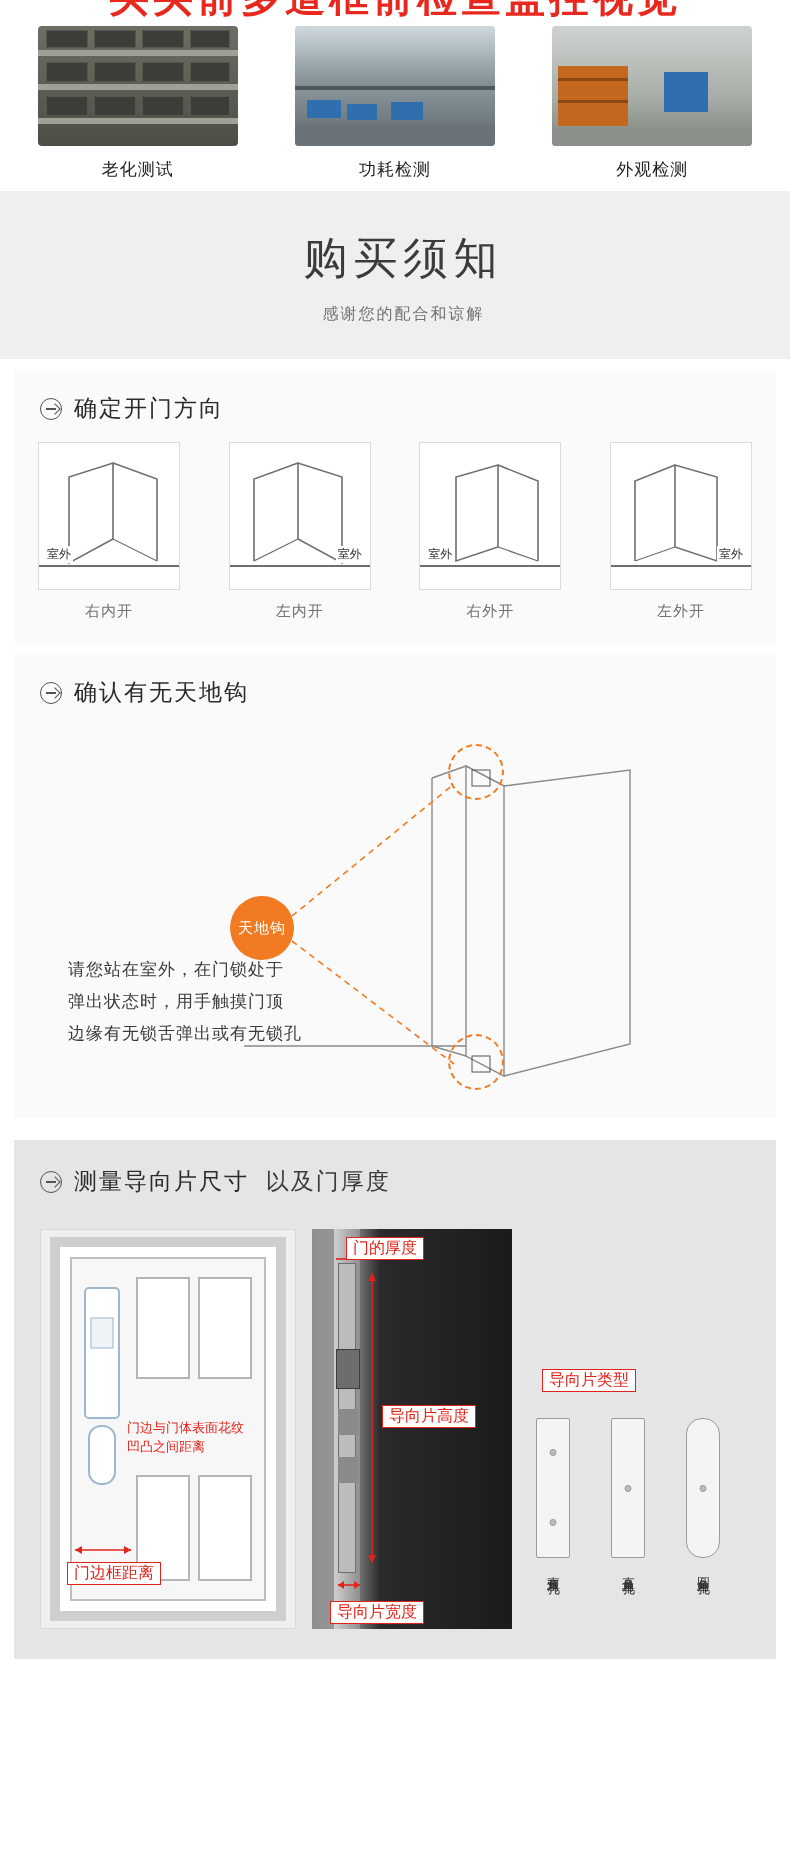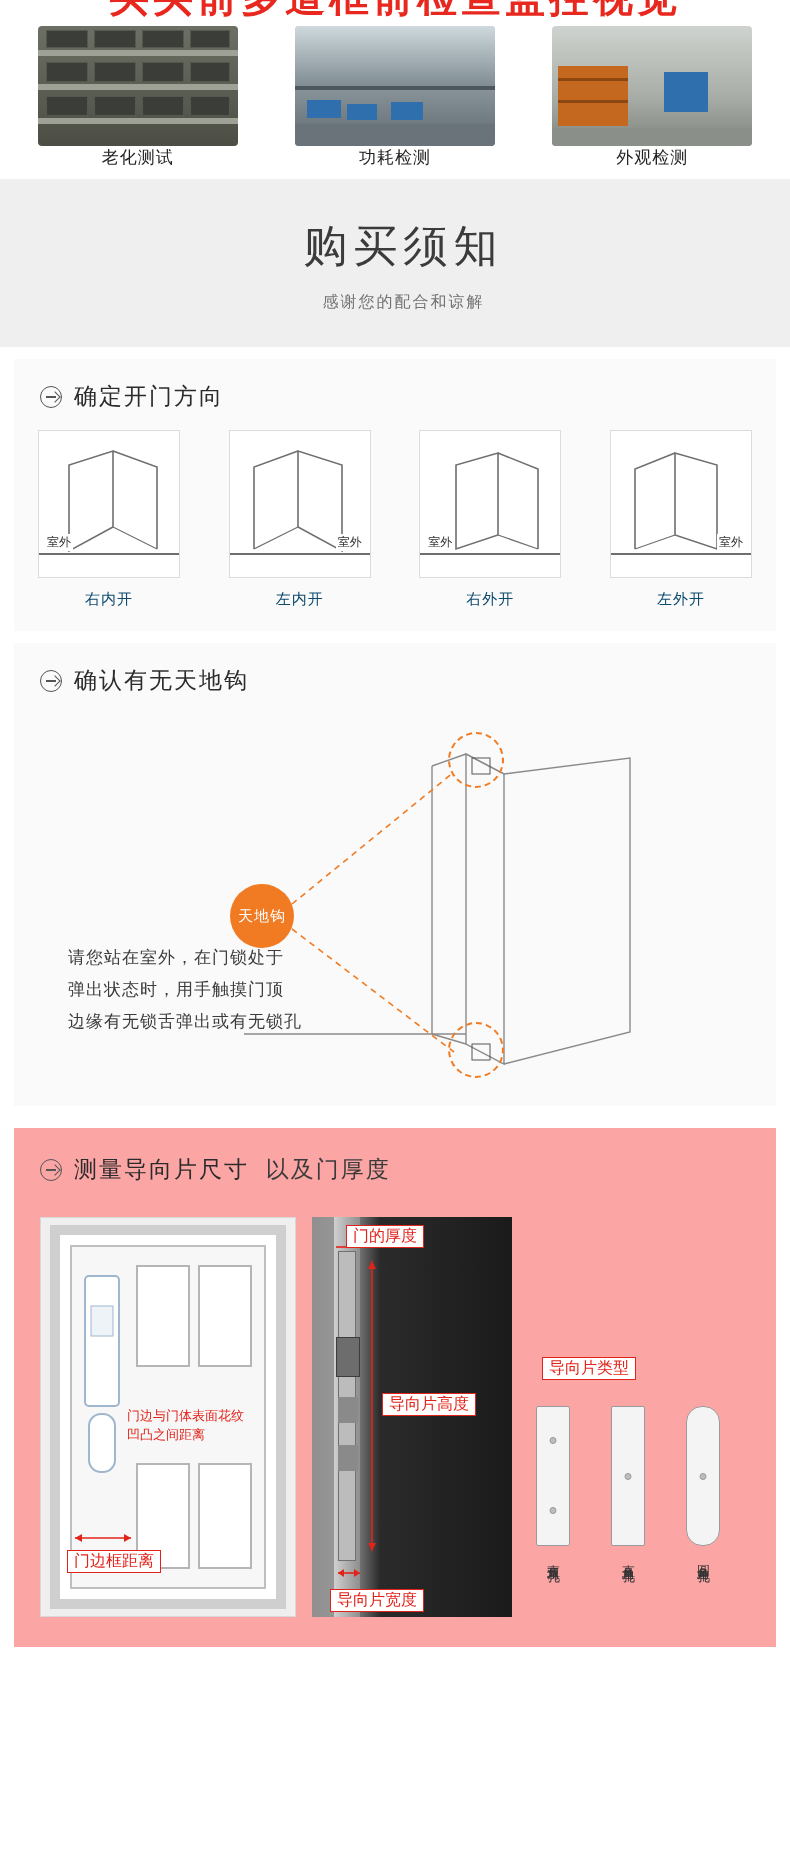--- a/index.html
+++ b/index.html
@@ -27,21 +27,21 @@
   .photo-row {
     display: flex; justify-content: space-around;
     padding: 4px 16px 0 16px; gap: 14px;
   }
   .photo-cell { width: 200px; text-align: center; }
   .photo {
     width: 200px; height: 120px; border-radius: 4px; overflow: hidden;
     position: relative;
   }
   .photo-cap {
-    font-size: 17px; color: #222; letter-spacing: 1px;
+    font-size: 17px; color: #222; margin-top: 12px; letter-spacing: 1px;
   }
 
   
   .ph1 { background: linear-gradient(#6c6f63, #4c4e45); }
   .ph1 .shelf { position:absolute; left:0; right:0; height:6px; background:#9ea195; }
   .ph1 .box { position:absolute; background:#3a3d38; border:1px solid #55584f; }
   
   .ph2 { background: linear-gradient(#b9c4c9 0%, #8e9aa0 45%, #5e6a70 100%); }
   
   .ph3 { background: linear-gradient(#cfd3cf 0%, #a7aca6 60%, #7e837c 100%); }
@@ -89,42 +89,42 @@
     position: relative; overflow: hidden;
   }
   .door-box .floor {
     position: absolute; left: 0; bottom: 22px; width: 100%; height: 2px; background:#6f6f6f;
   }
   .door-box .lbl {
     position: absolute; bottom: 26px; font-size: 12px; color: #333; background:#fff; padding:0 2px;
   }
   .lbl.left { left: 6px; }
   .lbl.right { right: 6px; }
-  .door-cap { text-align: center; font-size: 15px; color: #0c4a6e; margin-top: 12px; letter-spacing: 1px; }
+  .door-cap { text-align: center; font-size: 15px; color: #737373; margin-top: 12px; letter-spacing: 1px; }
 
   
   .hook-wrap { position: relative; height: 370px; margin: 0 20px; }
   .hook-note {
     position: absolute; left: 34px; top: 228px;
     font-size: 17px; line-height: 32px; color: #3c3c3c; letter-spacing: 1px;
   }
   .hook-badge {
     position: absolute; left: 196px; top: 170px;
     width: 64px; height: 64px; border-radius: 50%; background: #f07b22;
     color: #fff; font-size: 15px; display: flex; align-items: center; justify-content: center;
     letter-spacing: 1px;
     font-family: Liberation Serif, serif;
   }
   .dash-circle {
     position: absolute; width: 56px; height: 56px; border-radius: 50%;
     border: 2px dashed #f07b22;
   }
 
   
-  .measure-card { background: #fca5a5; margin: 22px 14px 10px 14px; padding: 26px 0 30px 0; }
+  .measure-card { background: #e5e5e5; margin: 22px 14px 10px 14px; padding: 26px 0 30px 0; }
   .measure-body { display: flex; gap: 16px; padding: 14px 26px 0 26px; align-items: flex-start; }
   .door-plan {
     width: 256px; height: 400px; background: #efefef; border: 1px solid #d8d8d8;
     position: relative;
   }
   .door-photo {
     width: 200px; height: 400px; position: relative;
     background: linear-gradient(90deg,#8f8f8f 0%, #9a9a9a 18%, #2a2a2a 34%, #1b1b1b 100%);
     overflow: hidden;
   }

